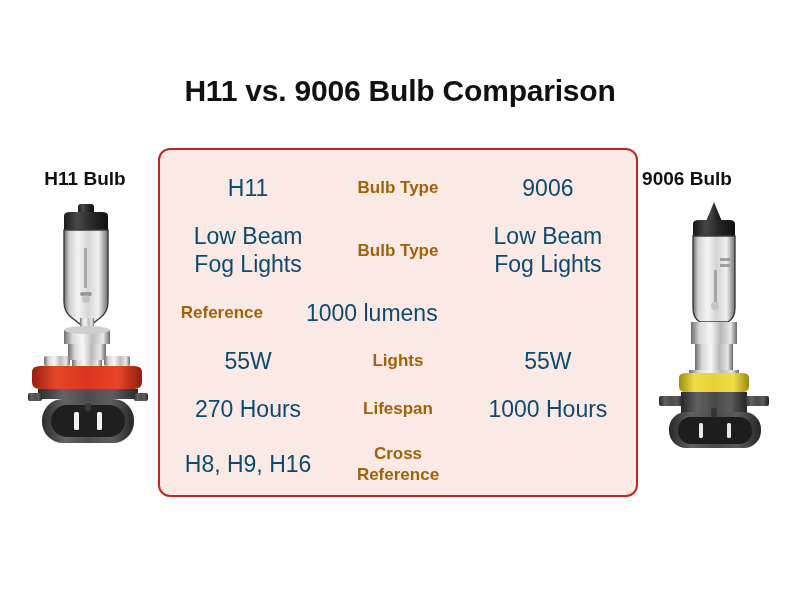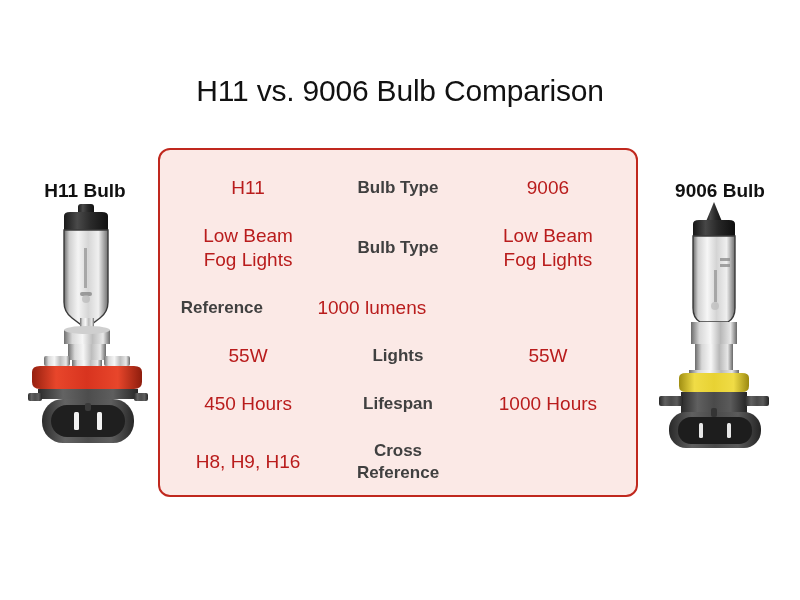--- a/index.html
+++ b/index.html
@@ -16,38 +16,37 @@
   }
 
   
   #page-title {
     position: absolute;
     top: 74px;
     left: 0;
     width: 800px;
     text-align: center;
     font-size: 30px;
-    font-weight: normal;
+    font-weight: bold;
     color: #111111;
     letter-spacing: -0.2px;
   }
 
   
   .bulb-label {
     position: absolute;
     top: 168px;
     font-size: 19px;
     font-weight: bold;
     color: #111111;
     text-align: center;
     width: 160px;
-    margin-top: 12px;
   }
   #label-left  { left: 5px; }
-  #label-right { left: 640px; }
+  #label-right { left: 607px; }
 
   
   #comparison-card {
     position: absolute;
     left: 158px;
     top: 148px;
     width: 480px;
     height: 349px;
     background: #fbe9e6;
     border: 2px solid #c0281e;
@@ -58,28 +57,28 @@
     justify-content: flex-start;
     padding-top: 14px;
   }
   .spec-row {
     display: flex;
     align-items: center;
     width: 100%;
     flex: 1 1 auto;
   }
   .spec-cell {
-    font-size: 19px;
-    color: #b91c1c;
+    font-size: 23px;
+    color: #0c4a6e;
     text-align: center;
     line-height: 1.25;
     white-space: pre-line;
   }
   .spec-left  { width: 37%; }
-  .spec-mid   { width: 26%; font-weight: bold; font-size: 17px; color: #404040; }
+  .spec-mid   { width: 26%; font-weight: bold; font-size: 17px; color: #a16207; }
   .spec-right { width: 37%; }
 
   
   .bulb-art {
     position: absolute;
     top: 200px;
     width: 140px;
     height: 250px;
   }
   #bulb-h11  { left: 18px; }
@@ -189,21 +188,21 @@
     <div class="spec-cell spec-right">1000 lumens</div>
   </div>
 
   <div class="spec-row">
     <div class="spec-cell spec-left">55W</div>
     <div class="spec-cell spec-mid">Lights</div>
     <div class="spec-cell spec-right">55W</div>
   </div>
 
   <div class="spec-row">
-    <div class="spec-cell spec-left">450 Hours</div>
+    <div class="spec-cell spec-left">270 Hours</div>
     <div class="spec-cell spec-mid">Lifespan</div>
     <div class="spec-cell spec-right">1000 Hours</div>
   </div>
 
   <div class="spec-row">
     <div class="spec-cell spec-left">H8, H9, H16</div>
     <div class="spec-cell spec-mid">Cross Reference</div>
   </div>
 
 </div>

